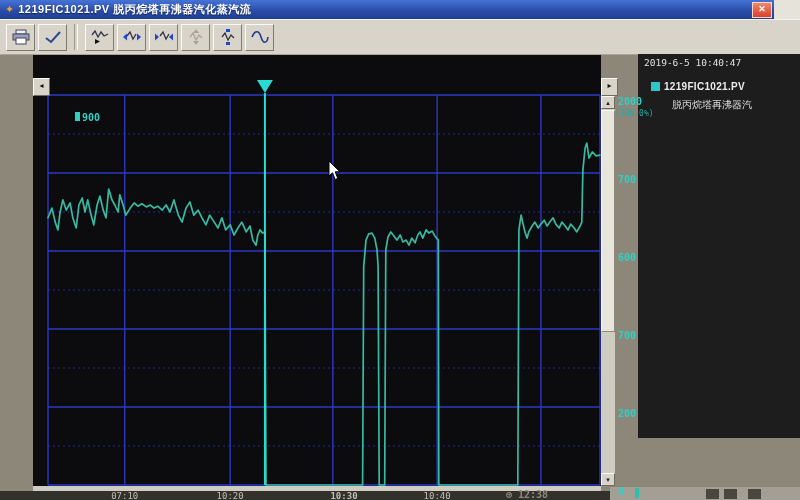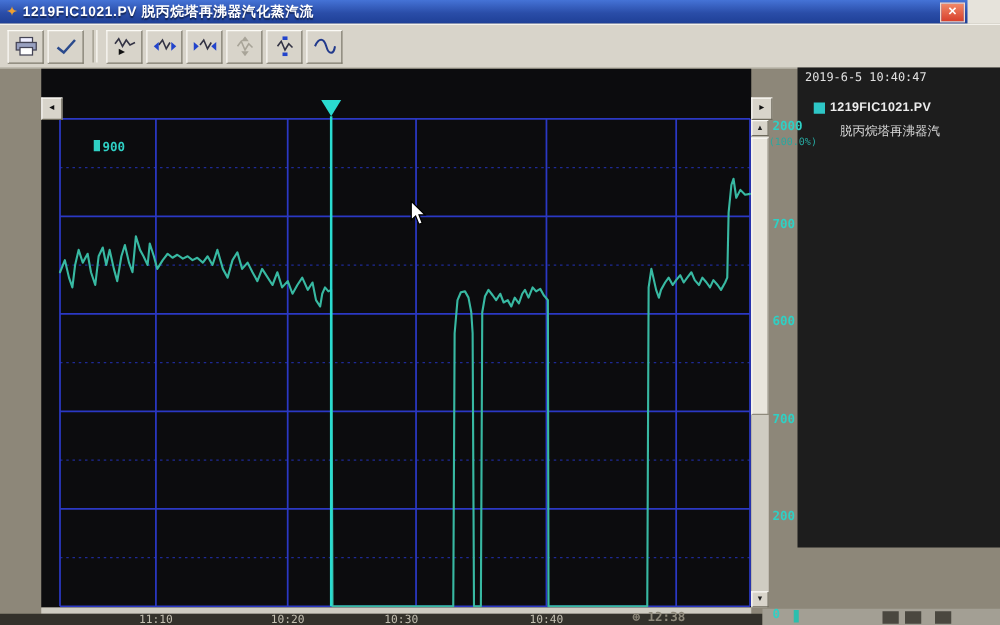--- a/index.html
+++ b/index.html
@@ -174,23 +174,23 @@
   <div class="pager" style="left:601px;top:78px;">▸</div>
 
   <div class="vscroll">
     <div class="vs-btn" style="top:0;">▴</div>
     <div class="vs-thumb"></div>
     <div class="vs-btn" style="top:377px;">▾</div>
   </div>
   <div class="hscroll"></div>
 
   <div class="xlabel-strip" id="xstrip">
-      <span class="xtick" style="left: 124.728px;">11:10</span>
+      <span class="xtick" style="left: 124.728px;">07:10</span>
       <span class="xtick" style="left: 230.16px;">10:20</span>
-      <span class="xtick" style="left: 321px;">10:30</span>
+      <span class="xtick" style="left: 344px; font-weight: bold;">10:30</span>
       <span class="xtick" style="left: 437.16px;">10:40</span>
     </div>
   <div class="br-strip"></div>
   <span class="watermark-time">⊕ 12:38</span>
   <div class="wm-teal"></div>
   <div class="wm-block" style="left:706px;"></div>
   <div class="wm-block" style="left:724px;"></div>
   <div class="wm-block" style="left:748px;"></div>
 
   <div class="right-panel">

